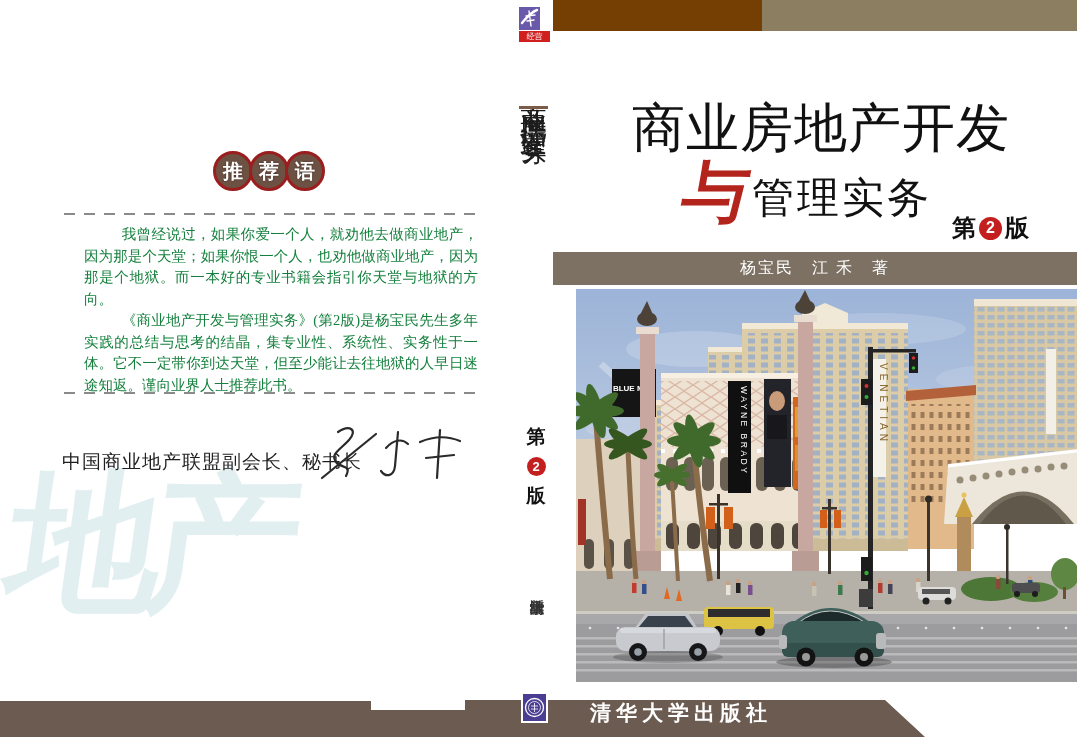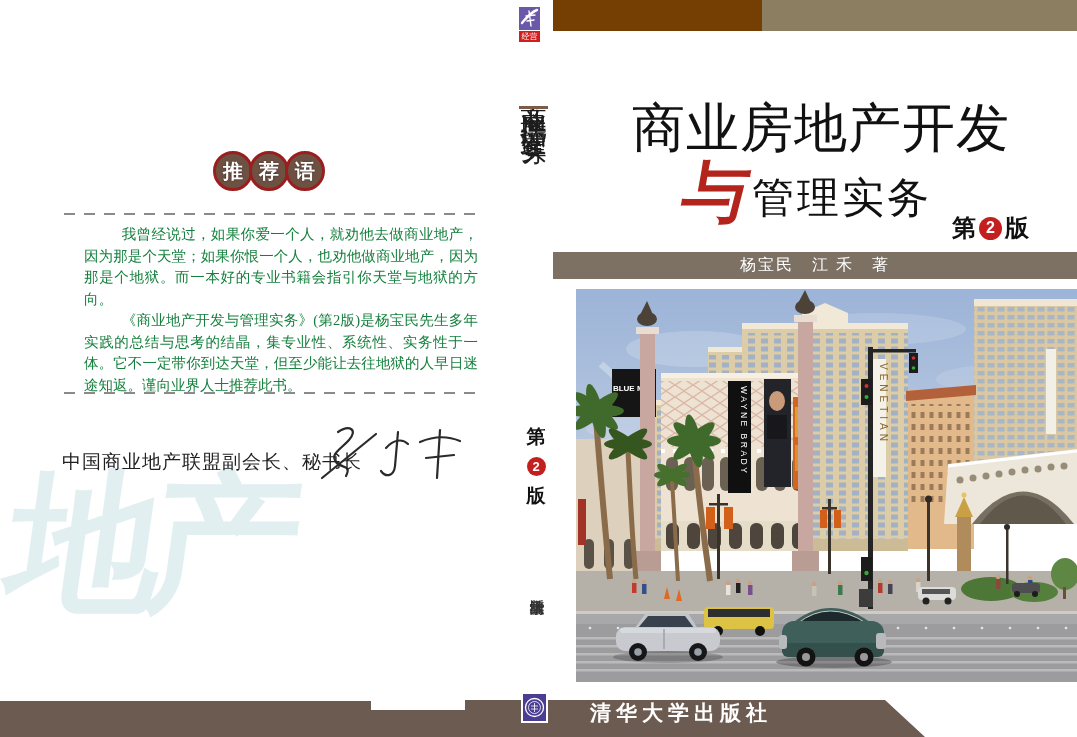--- a/index.html
+++ b/index.html
@@ -7,21 +7,21 @@
               font-family:"Liberation Serif","DejaVu Serif",serif; }
   .abs { position:absolute; }
   #book { position:relative; width:1077px; height:737px; background:#fff; }
 
   
   .bar-dark  { left:553px; top:0; width:209px; height:31px; background:#753F04; }
   .bar-olive { left:762px; top:0; width:315px; height:31px; background:#8C7E60; }
 
   
   .series-logo-box { left:519px; top:7px; width:21px; height:23px; background:#6a58aa; }
-  .series-logo-label { left:519px; top:31px; width:21px; height:11px; background:#cf1f1f;
+  .series-logo-label { left:519px; top:31px; width:31px; height:11px; background:#cf1f1f;
       color:#fff; font-size:8px; line-height:11px; text-align:center;
       font-family:"Liberation Sans",sans-serif; }
 
   
   .spine-title { left:521px; top:85px; width:30px; writing-mode:vertical-rl;
       text-orientation:upright; font-size:26px; letter-spacing:3px; color:#1c1c1c; }
   .spine-yu { background:#7b5c49; color:#fff; }
   .spine-edition { left:525px; top:424px; width:22px; display:flex; flex-direction:column;
       align-items:center; gap:7px; }
   .spine-edition .e-char { font-family:"Liberation Sans",sans-serif; font-weight:bold;
@@ -37,21 +37,21 @@
       letter-spacing:1px; color:#111; line-height:1.08; }
   .front-title2 { left:683px; top:160px; display:flex; align-items:flex-start; }
   .front-title2 .yu { font-size:66px; line-height:1; color:#b3241c; font-weight:bold;
       transform:skewX(-10deg); margin-right:3px; }
   .front-title2 .rest { font-size:42px; color:#111; letter-spacing:3px; margin-top:17px;
       line-height:1; }
   .front-edition { left:952px; top:212px; display:flex; align-items:center; gap:3px; }
   .front-edition .e-char { font-family:"Liberation Sans",sans-serif; font-weight:bold;
       font-size:24px; color:#111; }
   .front-edition .num-circle { width:23px; height:23px; font-size:16px; }
-  .author-bar { left:553px; top:252px; width:524px; height:27px; background:#7D7164;
+  .author-bar { left:553px; top:252px; width:524px; height:33px; background:#7D7164;
       color:#fff; font-size:16px; letter-spacing:2px; display:flex; align-items:center;
       justify-content:center; }
 
   
   .watermark { left:10px; top:468px; font-size:152px; font-weight:bold; color:#E2EFF1;
       letter-spacing:-14px; line-height:1; transform:skewX(-8deg); white-space:nowrap; }
   .badge { left:213px; top:151px; display:flex; }
   .badge-circle { width:40px; height:40px; border-radius:50%; background:#6d5244;
       border:3px solid #9b1e1e; color:#fff; font-size:20px; font-weight:bold;
       display:flex; align-items:center; justify-content:center; margin-left:-4px;

